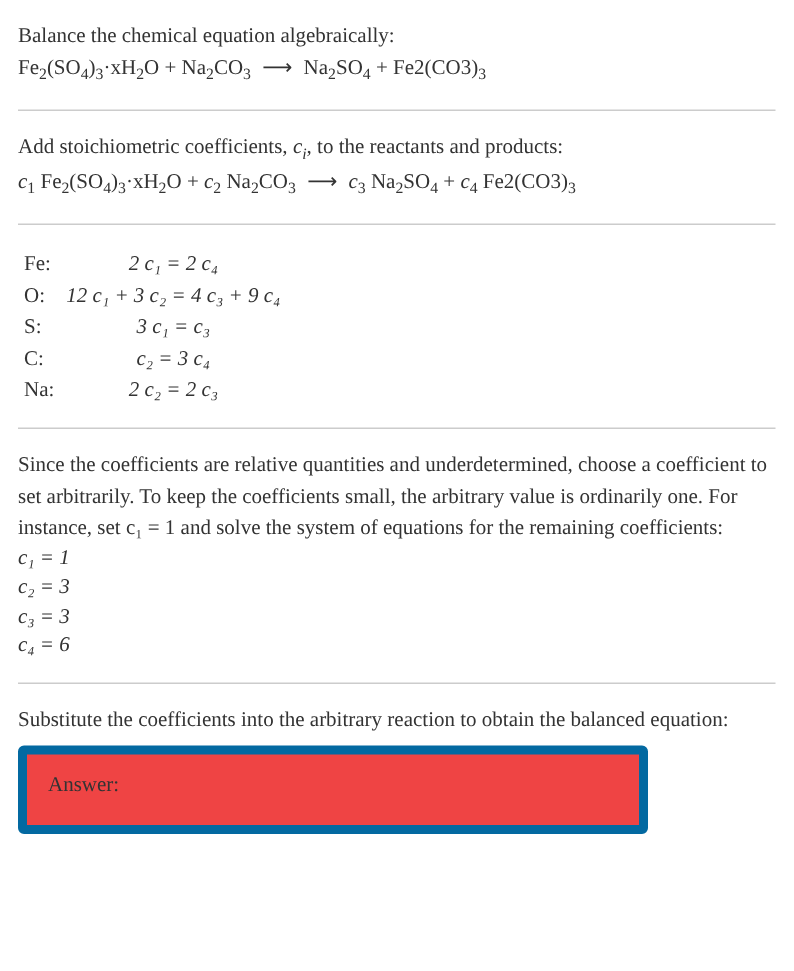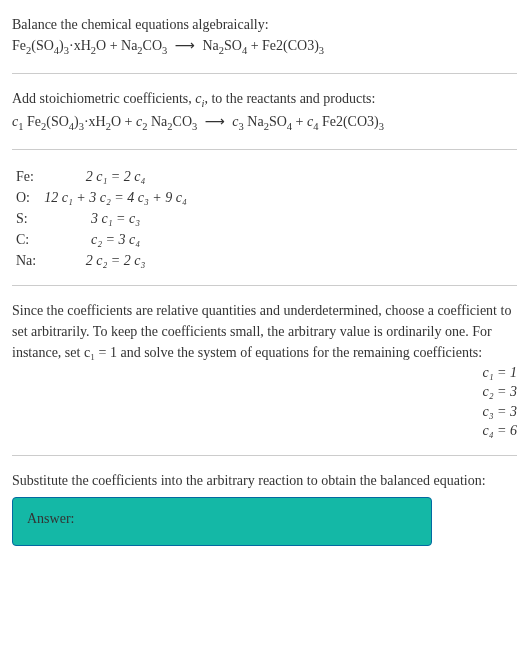--- a/index.html
+++ b/index.html
@@ -43,44 +43,43 @@
     }
     .atoms-table td {
       padding: 0 4px;
       vertical-align: top;
       text-align: center;
     }
     .atoms-table td:first-child {
       text-align: left;
     }
     .answer-box {
-      background: #14b8a6;
-      border: 1px solid #0369a1;
+      background: #ef4444;
+      border: 6px solid #0369a1;
       border-radius: 4px;
       padding: 10px 14px;
       margin-top: 6px;
       display: inline-block;
       min-width: 420px;
     }
     .answer-label {
       margin-bottom: 6px;
     }
     .answer-eq {
       padding-left: 28px;
     }
     .coef-line {
       line-height: 1.4;
-      text-align: right;
     }
   </style>
 </head>
 <body>
 
 <div class="section">
-  <div>Balance the chemical equations algebraically:</div>
+  <div>Balance the chemical equation algebraically:</div>
   <div class="equation">
     <span>Fe</span><sub>2</sub><span>(SO</span><sub>4</sub><span>)</span><sub>3</sub><span>·xH</span><sub>2</sub><span>O + Na</span><sub>2</sub><span>CO</span><sub>3</sub>
     <span class="arrow">⟶</span>
     <span>Na</span><sub>2</sub><span>SO</span><sub>4</sub><span> + Fe2(CO3)</span><sub>3</sub>
   </div>
 </div>
 
 <hr>
 
 <div class="section">

